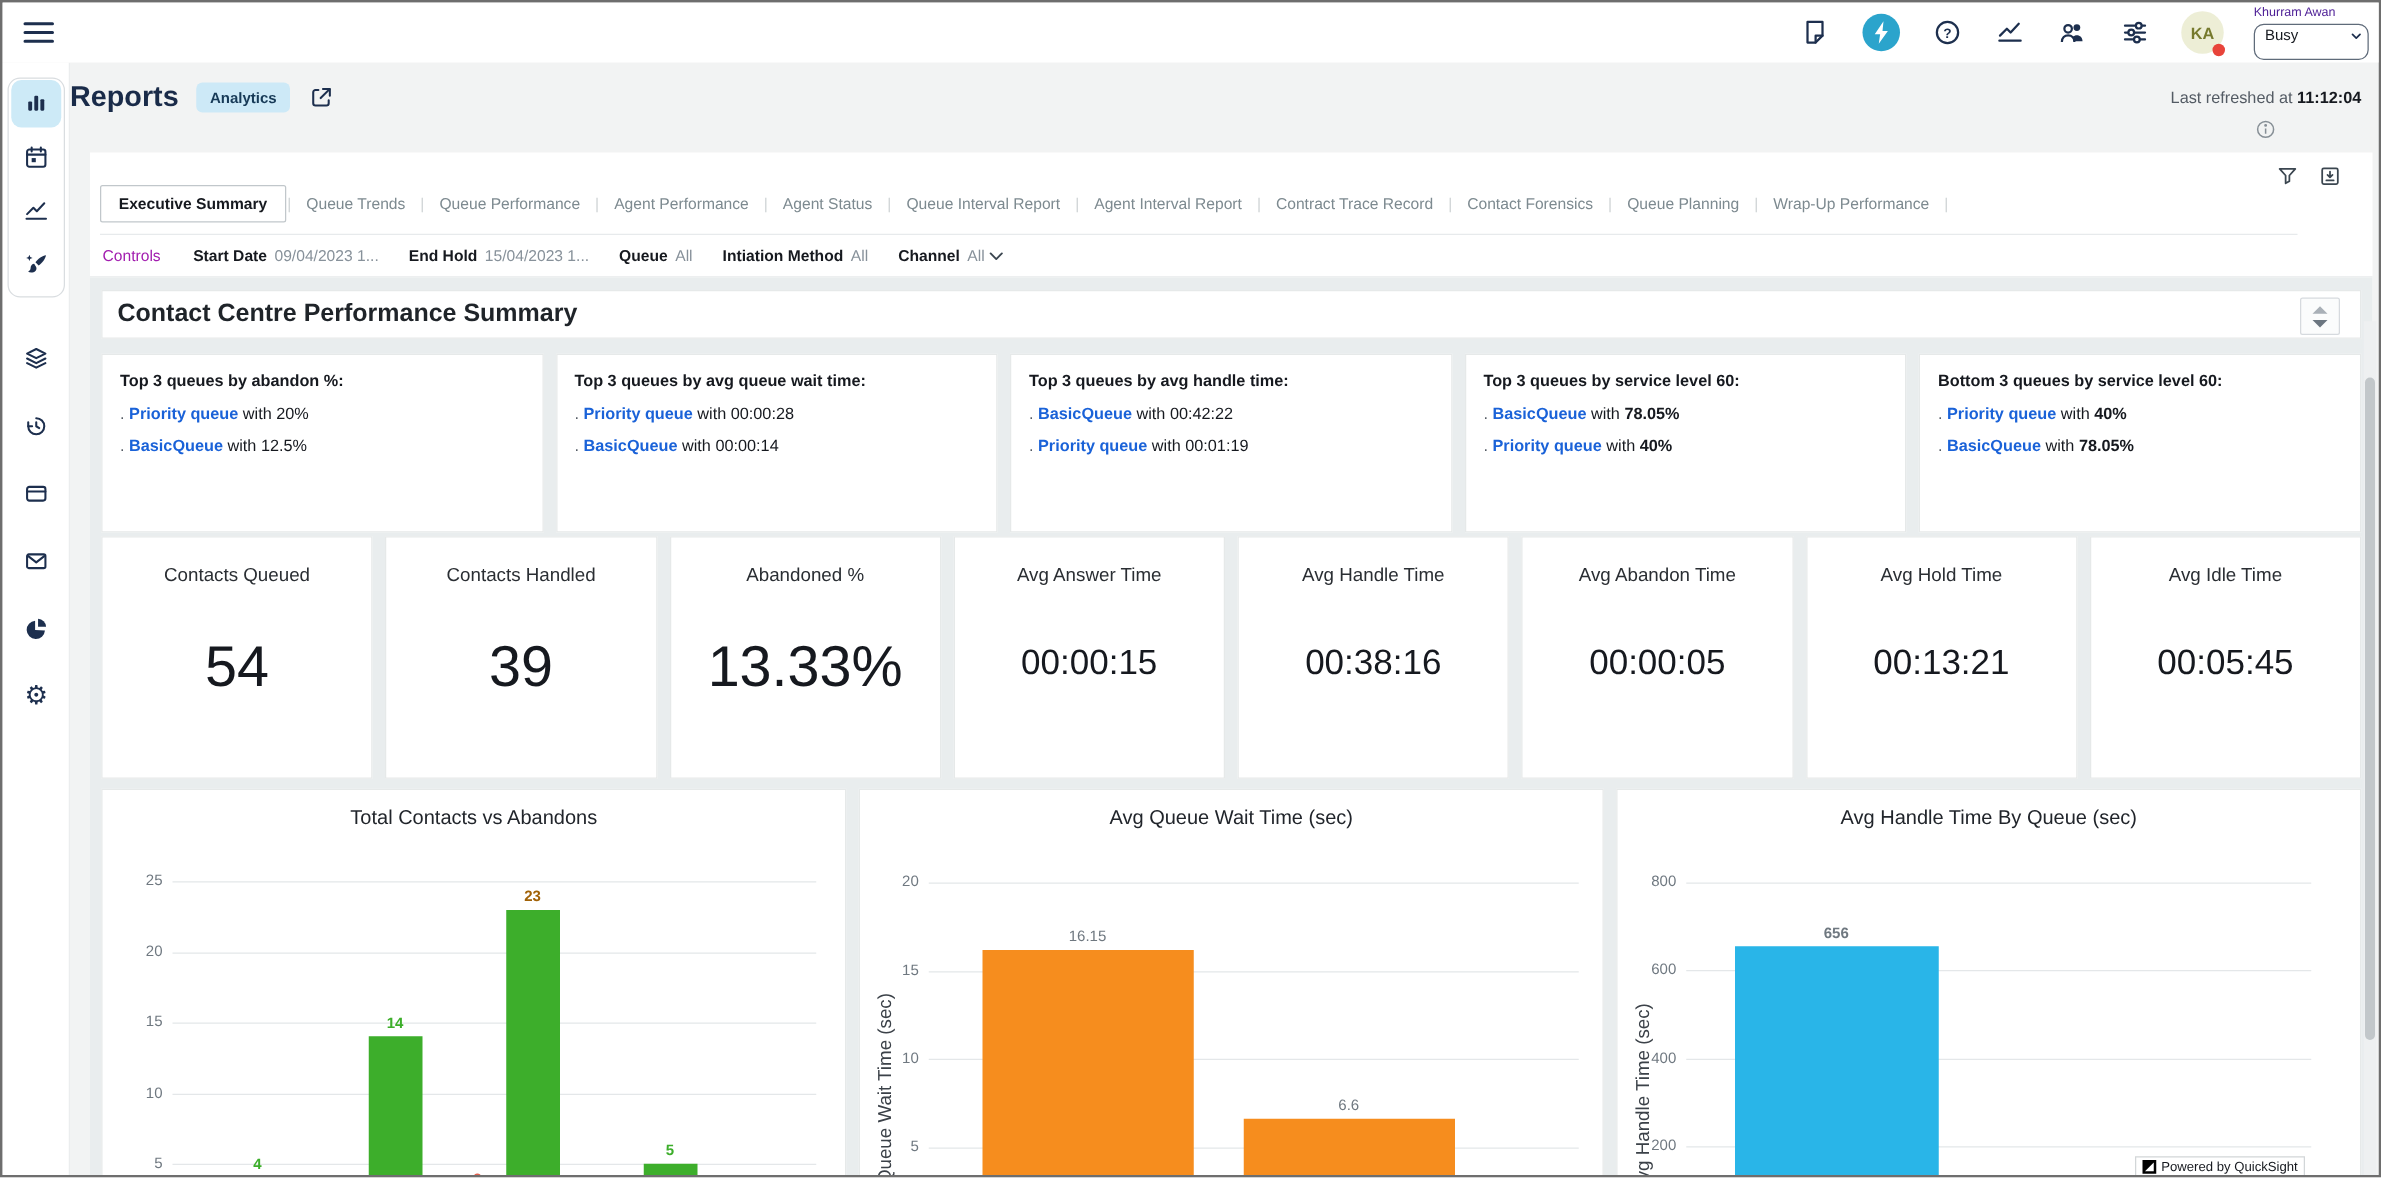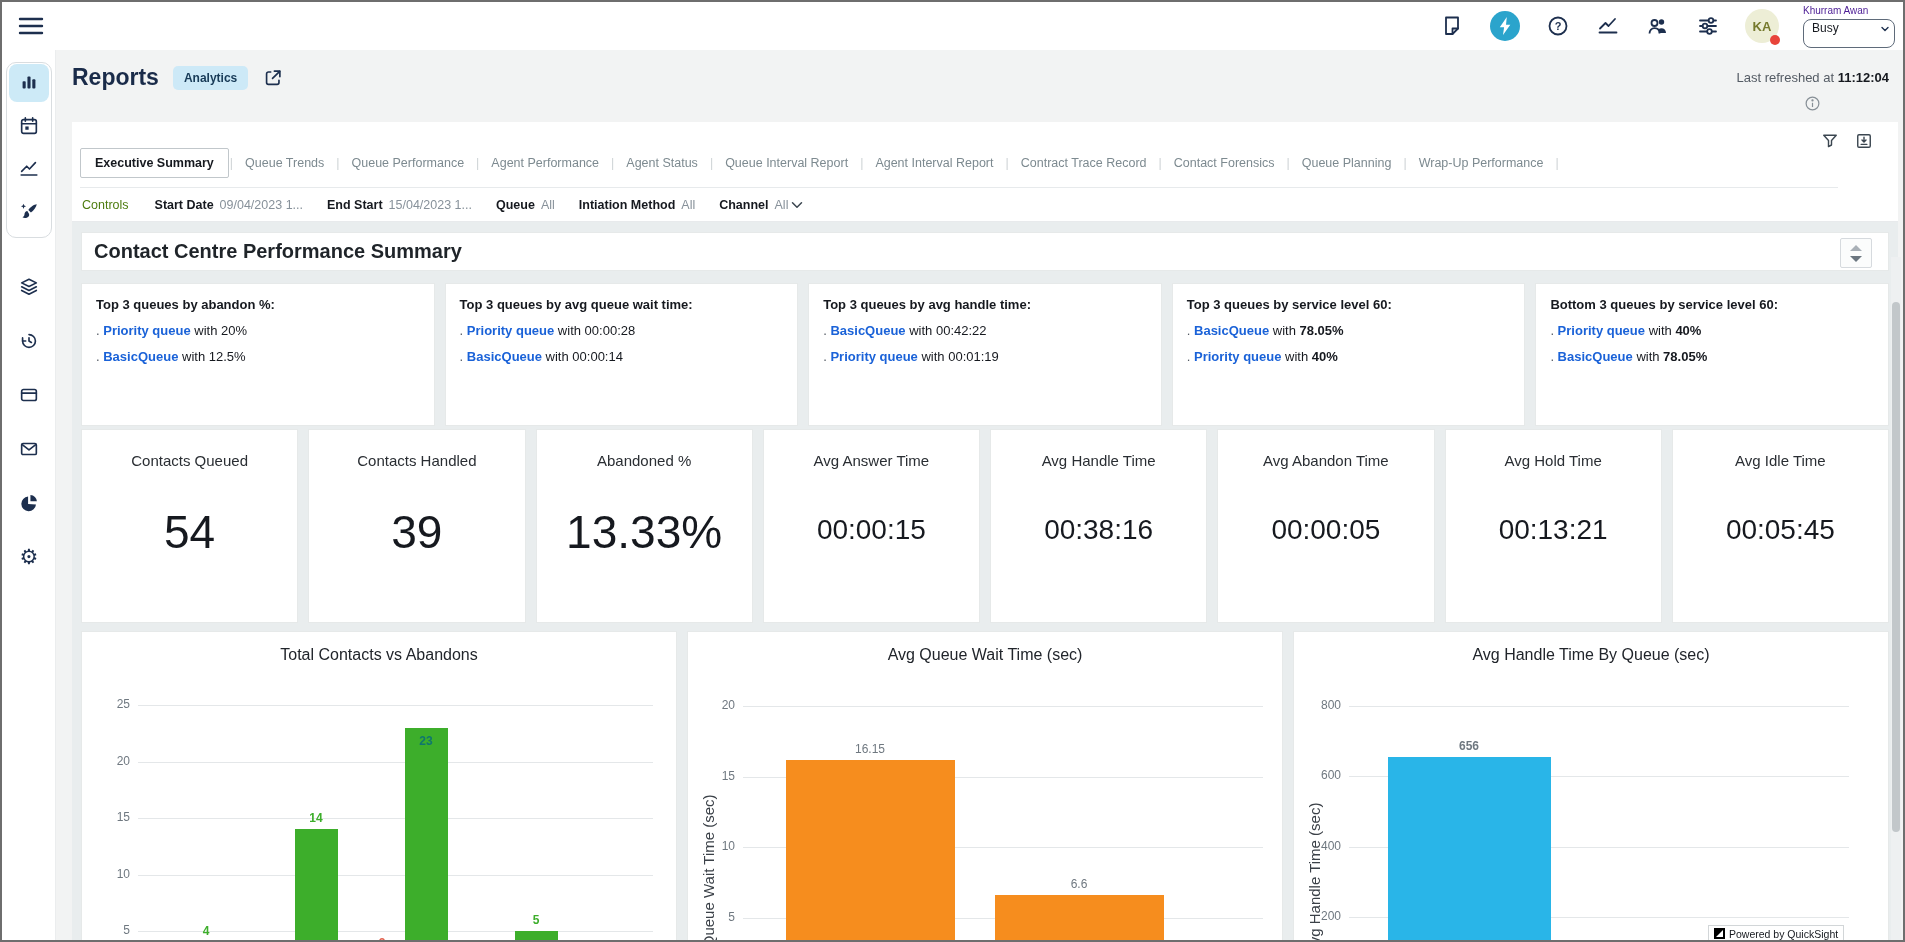--- a/index.html
+++ b/index.html
@@ -19,38 +19,38 @@
   .status-select{position:relative;height:29px;border:1px solid #5f6b7a;border-radius:8px;font-size:12px;color:#16191f;
                  padding:1px 18px 0 8px;background:#fff;cursor:pointer;}
   .status-select svg{position:absolute;right:4px;top:4px;}
   
   .sidebar{position:absolute;left:0;top:48px;width:54px;height:894px;background:#fff;border-right:1px solid #ebedee;z-index:20;}
   .side-group{position:absolute;left:4px;top:12px;width:46px;height:176px;border:1px solid #d9dde0;border-radius:10px;}
   .side-item{position:absolute;left:7px;width:40px;height:38px;border-radius:8px;display:flex;align-items:center;justify-content:center;cursor:pointer;}
   .side-item.active{background:#cdeaf7;}
   .gear-glyph{font-size:21px;color:#1d2f4e;line-height:1;}
   
-  .page-header{position:absolute;left:54px;top:48px;right:0;height:72px;}
+  .page-header{position:absolute;left:38px;top:48px;right:0;height:72px;}
   .ph-left{position:absolute;left:16px;top:14px;display:flex;align-items:center;gap:14px;}
   .page-title{font-size:23px;font-weight:bold;color:#1a2b49;}
   .badge{background:#cde9f7;color:#173a57;font-size:12px;font-weight:bold;padding:5px 11px;border-radius:5px;}
   .ph-right{position:absolute;right:14px;top:20px;display:flex;align-items:center;gap:10px;flex-direction:column;}
   .refresh-text{font-size:13px;color:#545b64;}
   .refresh-text b{color:#16191f;}
   
   .panel{position:absolute;left:70px;top:120px;width:1826px;height:822px;background:#fff;}
   .panel-actions{position:absolute;right:24px;top:9px;display:flex;gap:14px;z-index:5;}
   .panel-actions .tb-icon{width:20px;height:20px;}
   .tabs{position:absolute;left:8px;top:33px;right:60px;height:33px;display:flex;align-items:center;font-size:12.5px;
         border-bottom:1px solid #e7eaec;padding-bottom:16px;}
   .tab{padding:7px 11px;color:#7d8a90;white-space:nowrap;cursor:pointer;}
   .tab.active{color:#16191f;font-weight:bold;background:#fff;border:1px solid #c1c7cb;border-radius:2px;padding:7px 14px;}
   .tab-sep{color:#cfd4d6;padding:0 1px;}
   .controls{position:absolute;left:0;top:66px;width:100%;height:34px;border-bottom:1px solid #e8eaec;display:flex;align-items:center;font-size:12.5px;}
-  .controls-label{margin-left:10px;color:#4d7c0f;}
+  .controls-label{margin-left:10px;color:#a21caf;}
   .filters{display:flex;gap:24px;margin-left:26px;}
   .filter{display:flex;gap:6px;cursor:pointer;}
   .filter .fname{font-weight:bold;color:#16191f;}
   .filter .fval{color:#87919a;}
   
   .sheet{position:absolute;left:0;top:100px;width:100%;height:722px;background:#e9edee;padding:10px 9px 0 9px;}
   .tile{background:#fff;border:1px solid #e6e9e9;}
   .heading-tile{position:relative;width:100%;height:39px;display:flex;align-items:center;}
   .sheet-heading{font-size:20px;font-weight:bold;color:#1f2429;padding-left:12px;}
   .spinner{position:absolute;right:16px;top:5px;width:32px;height:30px;background:#fbfcfc;border:1px solid #d6dade;border-radius:2px;
@@ -286,21 +286,21 @@
       </div>
 
     <div class="controls">
       <span class="controls-label">Controls</span>
       <div class="filters">
           <span class="filter">
             <span class="fname">Start Date</span>
             <span class="fval">09/04/2023 1...</span>
           </span>
           <span class="filter">
-            <span class="fname">End Start</span>
+            <span class="fname">End Hold</span>
             <span class="fval">15/04/2023 1...</span>
           </span>
           <span class="filter">
             <span class="fname">Queue</span>
             <span class="fval">All</span>
           </span>
           <span class="filter">
             <span class="fname">Intiation Method</span>
             <span class="fval">All</span>
           </span>
@@ -394,21 +394,21 @@
             <div class="tick" style="left: 0px; width: 48px; top: 178px;">15</div>
             <div class="gridline" style="left: 56px; width: 515px; top: 129.5px;"></div>
             <div class="tick" style="left: 0px; width: 48px; top: 121.5px;">20</div>
             <div class="gridline" style="left: 56px; width: 515px; top: 73px;"></div>
             <div class="tick" style="left: 0px; width: 48px; top: 65px;">25</div>
             <div class="bar-label" style="left: 89px; width: 70px; top: 292.3px; color: rgb(61, 174, 43); font-weight: bold;">4</div>
             <div class="bar" style="left: 212.5px; top: 197.3px; width: 43px; height: 232.7px; background: rgb(61, 174, 43);"></div>
             <div class="bar-label" style="left: 199px; width: 70px; top: 179.3px; color: rgb(61, 174, 43); font-weight: bold;">14</div>
             <div class="bar-label" style="left: 265px; width: 70px; top: 303.6px; color: rgb(226, 97, 78); font-weight: bold;">3</div>
             <div class="bar" style="left: 322.5px; top: 95.6px; width: 43px; height: 334.4px; background: rgb(61, 174, 43);"></div>
-            <div class="bar-label" style="left: 309px; width: 70px; top: 77.6px; color: #0f766e; font-weight: bold; margin-top: 24px;">23</div>
+            <div class="bar-label" style="left: 309px; width: 70px; top: 77.6px; color: #a16207; font-weight: bold;">23</div>
             <div class="bar" style="left: 432.5px; top: 299px; width: 43px; height: 131px; background: rgb(61, 174, 43);"></div>
             <div class="bar-label" style="left: 419px; width: 70px; top: 281px; color: rgb(61, 174, 43); font-weight: bold;">5</div>
           </div>
           <div class="tile chart-tile">
             <div class="chart-title">Avg Queue Wait Time (sec)</div>
             <div class="ylabel" style="left: 12px; top: 345px;">Avg Queue Wait Time (sec)</div>
             <div class="gridline" style="left: 55px; width: 520px; top: 286px;"></div>
             <div class="tick" style="left: 0px; width: 47px; top: 278px;">5</div>
             <div class="gridline" style="left: 55px; width: 520px; top: 215.333px;"></div>
             <div class="tick" style="left: 0px; width: 47px; top: 207.333px;">10</div>

